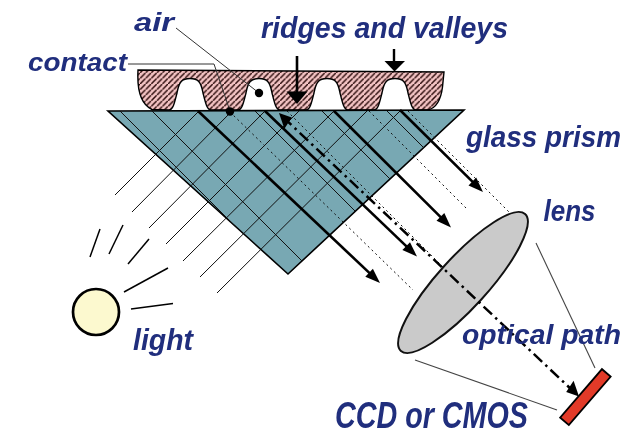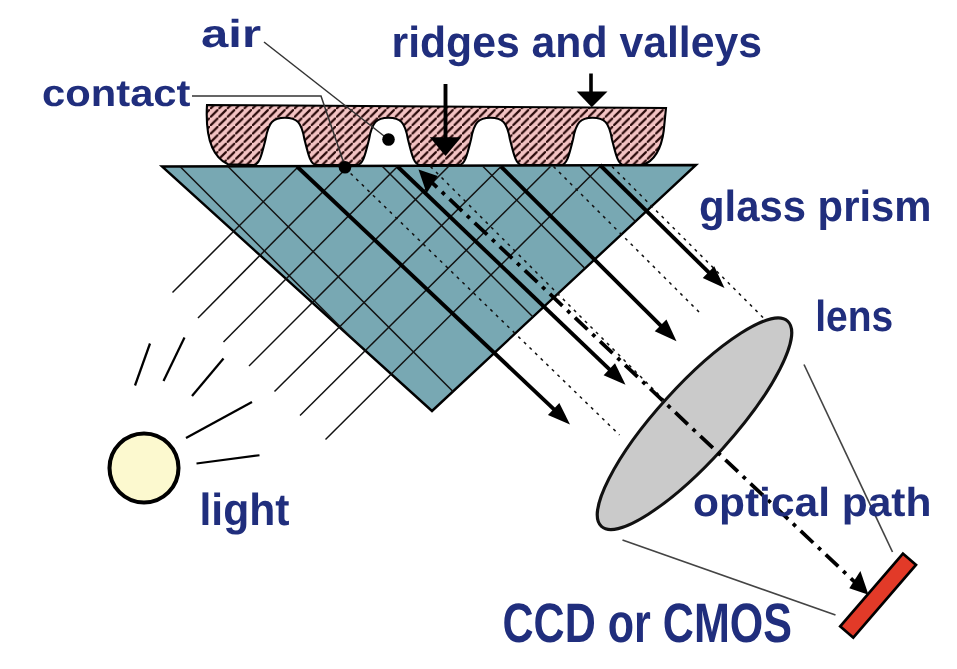--- a/index.html
+++ b/index.html
@@ -1,16 +1,16 @@
 <!DOCTYPE html>
 <html><head>
 <meta charset="utf-8">
 <style>
   html,body{margin:0;padding:0;background:#ffffff;}
-  #stage{position:relative;width:638px;height:446px;overflow:hidden;}
+  #stage{position:relative;width:638px;height:446px;overflow:hidden;font-style:italic;}
   svg{display:block;}
   text{font-family:"Liberation Sans", sans-serif;font-weight:bold;fill:#202e7d;}
 </style>
 </head>
 <body>
 <div id="stage">
 <svg width="638" height="446" viewBox="0 0 638 446">
   <defs>
     <pattern id="hatch" width="5.6" height="5.6" patternUnits="userSpaceOnUse">
       <rect width="5.6" height="5.6" fill="#f3c3c3"></rect>

